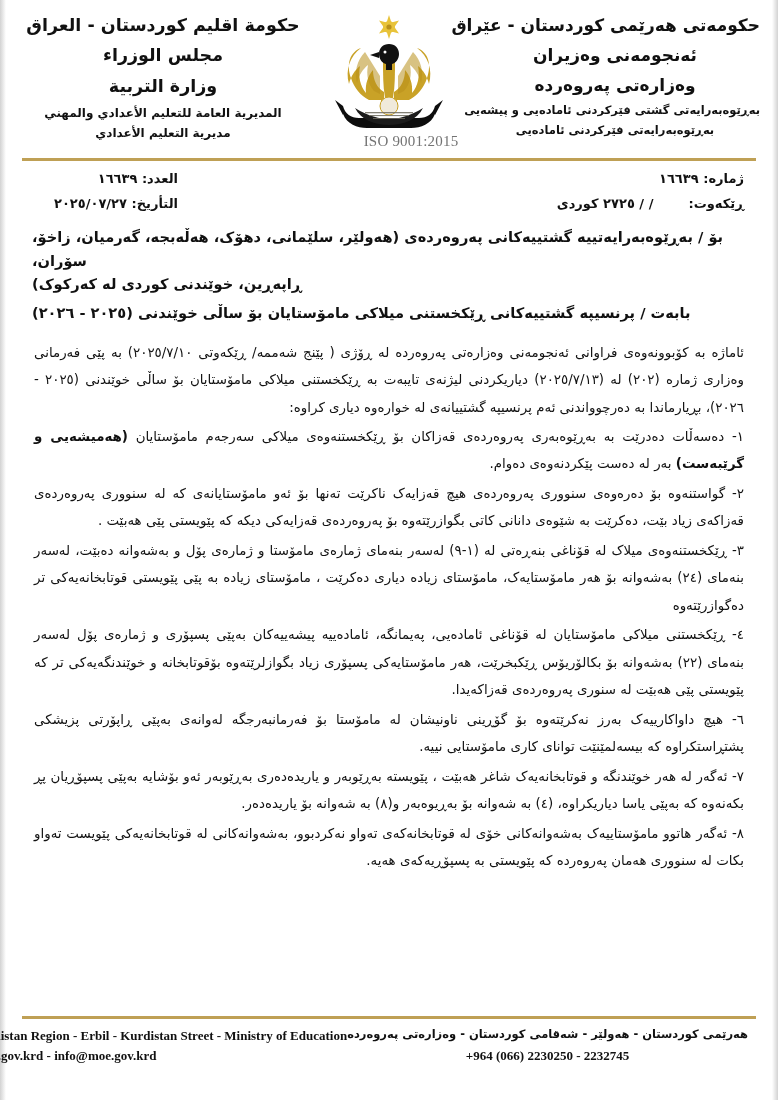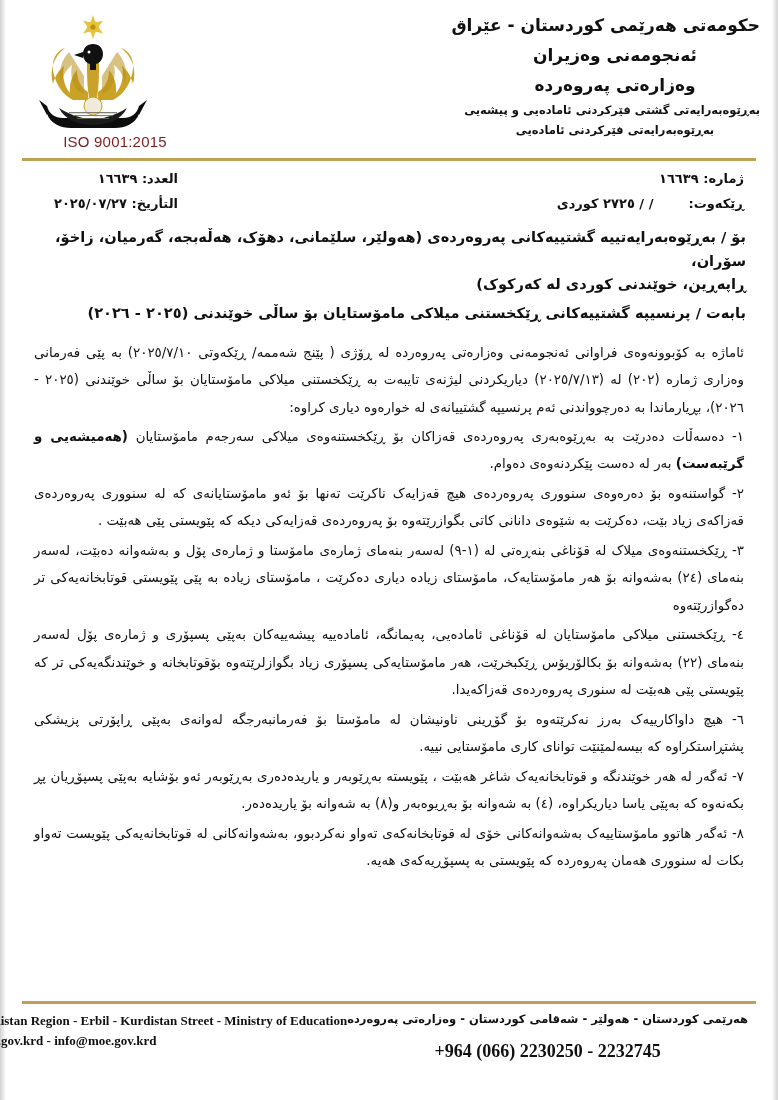--- a/index.html
+++ b/index.html
@@ -67,25 +67,25 @@
     font-size: 11.5px;
     font-weight: bold;
     margin: 0 0 4px 0;
     white-space: nowrap;
   }
   .head-col.arabic .hl-major { font-size: 17.5px; }
   .head-col.arabic .hl-minor { font-size: 12px; }
 
   .emblem-svg { display: block; }
   .iso-label {
-    font-family: Liberation Sans, sans-serif;
+    font-family: Liberation Serif, serif;
     font-size: 15px;
     font-weight: normal;
     letter-spacing: 0.2px;
-    color: #7f1d1d;
+    color: #737373;
     margin-top: 1px;
     direction: ltr;
     margin-left: 44px;
   }
 
   .rule-gold {
     height: 3px;
     background: #bfa055;
     margin: 0 22px;
   }
@@ -105,21 +105,21 @@
   .ref-col { line-height: 1.9; margin-left: 20px; }
   .ref-col.kurdish { order: 0; text-align: right; }
   .ref-col.arabic  { order: 1; text-align: right; }
   .ref-line { white-space: nowrap; }
   .ref-spacer { display: inline-block; width: 26px; }
 
   
   .addressing {
     padding: 2px 32px 0 32px;
     box-sizing: border-box;
-    text-align: right;
+    text-align: left;
   }
   .addr-line {
     font-size: 14.6px;
     font-weight: bold;
     line-height: 1.62;
     margin: 0;
   }
   .subject-line {
     font-size: 14.6px;
     font-weight: bold;
@@ -176,25 +176,25 @@
     text-align: left;
     font-family: "Liberation Serif", "DejaVu Serif", serif;
   }
   .foot-kurd-line {
     font-size: 11.5px;
     font-weight: bold;
     white-space: nowrap;
   }
   .foot-phone {
     font-family: "Liberation Serif", "DejaVu Serif", serif;
-    font-size: 18px;
+    font-size: 13px;
     font-weight: bold;
     direction: ltr;
     white-space: nowrap;
-    margin-top: 9px;
+    margin-top: 2px;
   }
   .foot-latin-line {
     font-size: 13px;
     font-weight: bold;
     white-space: nowrap;
   }
 </style>
 </head>
 <body>
 
@@ -253,20 +253,27 @@
 
         <g fill="#6d6a5e" opacity="0.85">
           <rect x="40" y="98" width="48" height="1.3"></rect>
           <rect x="44" y="101" width="40" height="1.1"></rect>
           <rect x="48" y="104" width="32" height="1"></rect>
         </g>
       </svg>
       <div class="iso-label">ISO 9001:2015</div>
     </div>
 
+    <div class="head-col arabic">
+      <p class="hl-major">حكومة اقليم كوردستان - العراق</p>
+      <p class="hl-major">مجلس الوزراء</p>
+      <p class="hl-major">وزارة التربية</p>
+      <p class="hl-minor">المديرية العامة للتعليم الأعدادي والمهني</p>
+      <p class="hl-minor">مديرية التعليم الأعدادي</p>
+    </div>
 
   </div>
 
   <div class="rule-gold"></div>
 
   <div class="refblock">
     <div class="ref-col kurdish">
       <div class="ref-line">
         <span>ژمارە:</span>
         <span>١٦٦٣٩</span>

